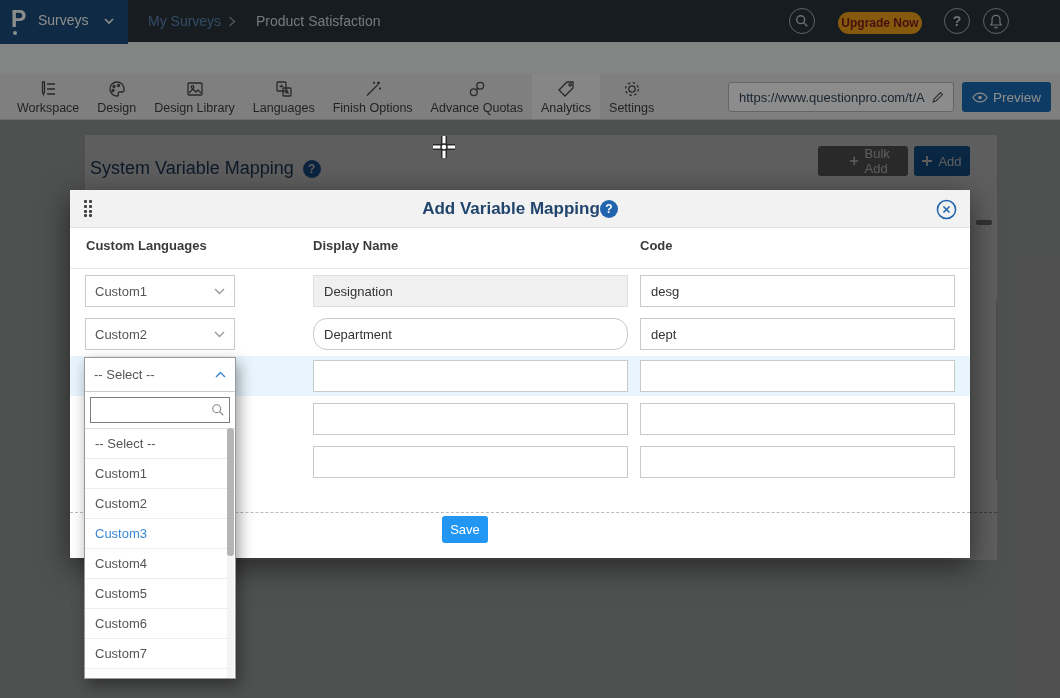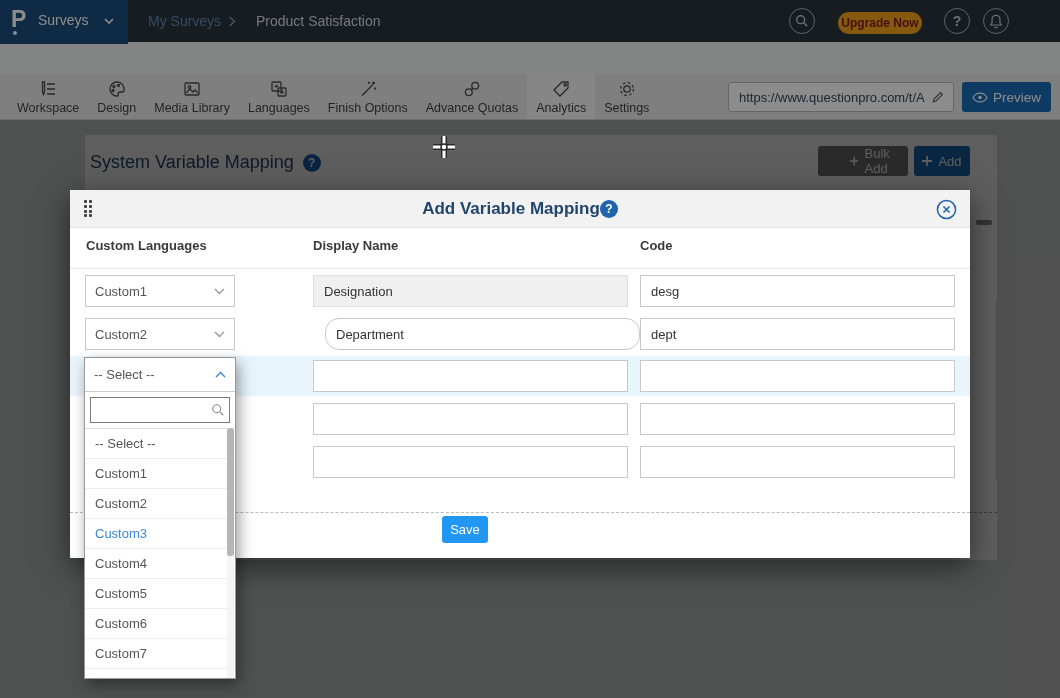--- a/index.html
+++ b/index.html
@@ -25,21 +25,21 @@
   #toolbar{left:0;top:74px;width:1060px;height:46px;background:#e7e8e9;border-bottom:1px solid #c9c9c9;display:flex;align-items:stretch;padding-left:8px;z-index:9;}
   .tool{display:flex;flex-direction:column;align-items:center;justify-content:center;gap:2px;color:#4a4a4a;padding:0 9px;}
   .tool.active{background:#f4f4f4;}
   .tool .lbl{font-size:12.5px;color:#3f3f3f;white-space:nowrap;}
   .tool svg{display:block;}
   #url-box{left:728px;top:82px;width:226px;height:30px;background:#fff;border:1px solid #b9b9b9;border-radius:3px;display:flex;align-items:center;padding:0 8px;gap:4px;}
   #url-input{flex:1;border:none;outline:none;font-size:13px;color:#33475b;background:transparent;min-width:0;}
   #preview-btn{left:962px;top:82px;width:89px;height:30px;background:#1b6cb5;border-radius:3px;color:#fff;font-size:13.5px;display:flex;align-items:center;justify-content:center;gap:5px;}
   
   #page-card{left:85px;top:135px;width:912px;height:425px;background:#fff;}
-  #page-title{left:90px;top:152px;font-size:18px;color:#2b4a6f;display:flex;align-items:center;gap:9px;}
+  #page-title{left:90px;top:158px;font-size:18px;color:#2b4a6f;display:flex;align-items:center;gap:9px;}
   .help-circle{width:18px;height:18px;background:#1f64ad;border-radius:50%;color:#fff;font-size:12px;font-weight:bold;display:inline-flex;align-items:center;justify-content:center;}
   .pg-btn{top:146px;height:30px;border-radius:3px;color:#fff;font-size:13px;display:flex;align-items:center;justify-content:center;gap:6px;}
   #bulk-add-btn{left:818px;width:90px;background:#737373;padding-left:32px;}
   #add-btn{left:914px;width:56px;background:#1b6cb5;}
   .bg-dash{left:976px;top:220px;width:16px;height:5px;background:#8a8a8a;border-radius:2px;}
   .bg-vline{left:996px;top:300px;width:1px;height:180px;background:#cfcfcf;}
   .bg-dashed{left:85px;top:512px;width:912px;border-top:1px dashed #a8a8a8;}
   
   #overlay-full{left:0;top:0;width:1060px;height:698px;background:rgba(0,0,0,0.45);z-index:40;}
   #overlay-content{left:0;top:120px;width:1060px;height:578px;background:rgba(0,0,0,0.33);z-index:41;}
@@ -141,21 +141,21 @@
       <span class="lbl">Design</span>
     </div>
     <div class="tool">
       <svg width="20" height="20" viewBox="0 0 20 20">
           <g fill="none" stroke="#4a4a4a" stroke-width="1.3">
             <rect x="3" y="4" width="14" height="12" rx="1"></rect>
             <circle cx="7.5" cy="8" r="1.3"></circle>
             <path d="M4 14l4-4 3 3 2-2 3 3"></path>
           </g>
         </svg>
-      <span class="lbl">Media Library</span>
+      <span class="lbl">Design Library</span>
     </div>
     <div class="tool">
       <svg width="20" height="20" viewBox="0 0 20 20">
           <g fill="none" stroke="#4a4a4a" stroke-width="1.3">
             <rect x="3" y="3" width="9" height="9" rx="1"></rect>
             <rect x="9" y="9" width="8" height="8" rx="1"></rect>
             <path d="M5.5 7.5h4M7.5 5.5v1M11.5 14.5l1.5-3 1.5 3M12 13.5h2"></path>
           </g>
         </svg>
       <span class="lbl">Languages</span>
@@ -272,21 +272,21 @@
     </div>
     <input class="abs txt-in ro" style="left: 243px; top: 85px;" value="Designation">
     <input class="abs txt-in" style="left: 570px; top: 85px;" value="desg">
 
     <div class="abs sel-box" style="left:15px;top:128px;">
       <span>Custom2</span>
       <svg class="chev" width="11" height="7" viewBox="0 0 11 7">
           <path d="M1 1l4.5 4.5L10 1" fill="none" stroke="#999" stroke-width="1.4"></path>
         </svg>
     </div>
-    <input class="abs txt-in" style="left: 255px; top: 128px; border-radius: 14px;" value="Department">
+    <input class="abs txt-in" style="left: 243px; top: 128px; border-radius: 14px;" value="Department">
     <input class="abs txt-in" style="left: 570px; top: 128px;" value="dept">
 
     <input class="abs txt-in" style="left: 243px; top: 170px;" value="">
     <input class="abs txt-in" style="left: 570px; top: 170px;" value="">
 
     <div class="abs sel-box" style="left:15px;top:213px;">
       <span></span>
       <svg class="chev" width="11" height="7" viewBox="0 0 11 7">
           <path d="M1 1l4.5 4.5L10 1" fill="none" stroke="#999" stroke-width="1.4"></path>
         </svg>

